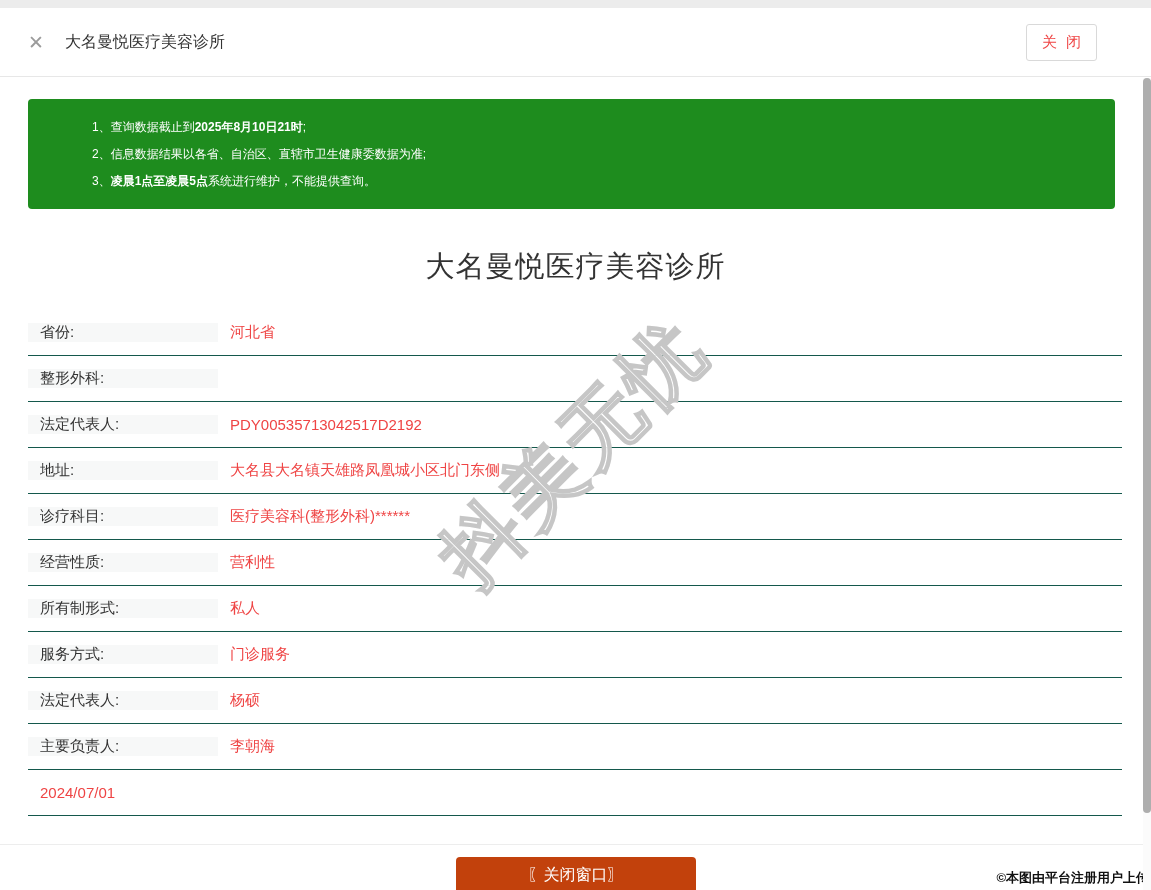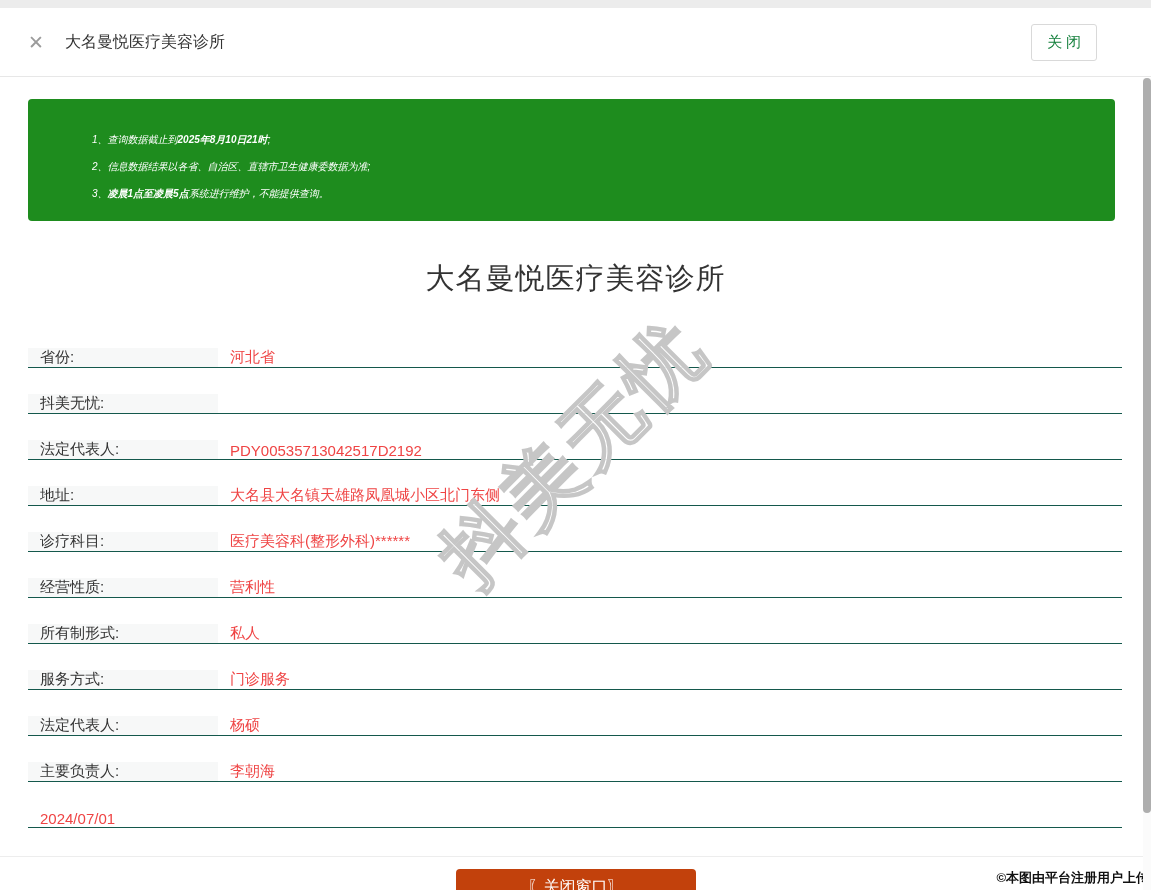--- a/index.html
+++ b/index.html
@@ -26,51 +26,50 @@
     margin-right: 21px;
     cursor: pointer;
     line-height: 1;
   }
   .header-title { font-size: 16px; color: #333; }
   .close-btn {
     margin-left: auto;
     margin-right: 26px;
     border: 1px solid #d9d9d9;
     background: #fff;
-    color: #15803d;
+    color: #ef4444;
     font-size: 15px;
     padding: 8px 15px;
     border-radius: 3px;
     cursor: pointer;
-    font-family: Liberation Serif, serif;
+    font-family: Liberation Mono, monospace;
   }
   .notice {
     margin: 22px 36px 0 28px;
     background: #1e8c1e;
     color: #ffffff;
     border-radius: 4px;
-    padding: 27px 20px 14px 64px;
-    font-size: 10px;
+    padding: 15px 20px 14px 64px;
+    font-size: 12px;
     line-height: 27px;
-    font-style: italic;
   }
   .nline b { font-weight: bold; }
   .page-title {
     text-align: center;
     font-size: 29px;
     font-weight: 400;
     color: #333;
     margin: 38px 0 23px 0;
     letter-spacing: 1px;
   }
   .dtable { margin: 0 29px 0 28px; }
   .trow {
     display: flex;
     height: 46px;
-    align-items: flex-end;
+    align-items: center;
     border-bottom: 1px solid #14584c;
   }
   .tlabel {
     width: 190px;
     flex: 0 0 190px;
     background: #f7f8f8;
     display: flex;
     align-items: center;
     padding-left: 12px;
     font-size: 15px;
@@ -158,21 +157,21 @@
   </div>
 
 <h1 class="page-title">大名曼悦医疗美容诊所</h1>
 
 <div class="dtable">
     <div class="trow">
       <div class="tlabel">省份:</div>
       <div class="tvalue">河北省</div>
     </div>
     <div class="trow">
-      <div class="tlabel">抖美无忧:</div>
+      <div class="tlabel">整形外科:</div>
     </div>
     <div class="trow">
       <div class="tlabel">法定代表人:</div>
       <div class="tvalue">PDY00535713042517D2192</div>
     </div>
     <div class="trow">
       <div class="tlabel">地址:</div>
       <div class="tvalue">大名县大名镇天雄路凤凰城小区北门东侧</div>
     </div>
     <div class="trow">

